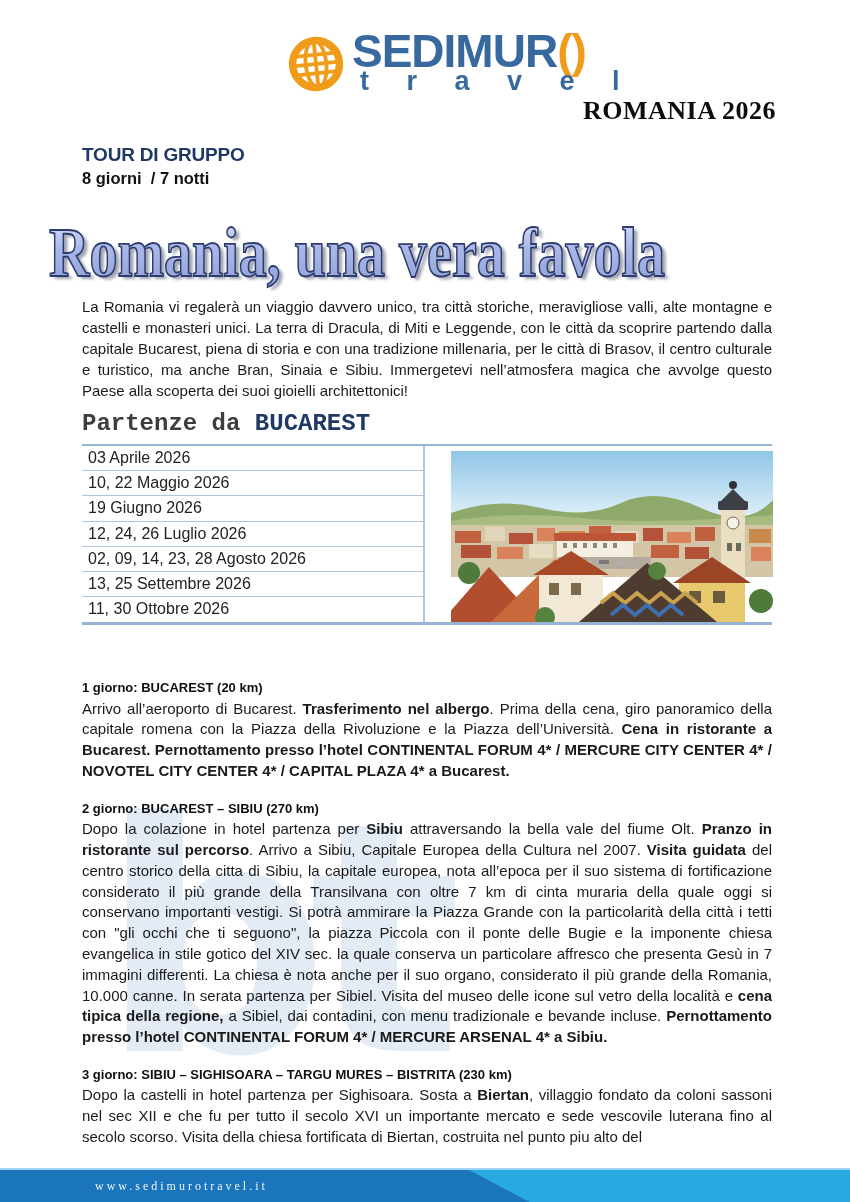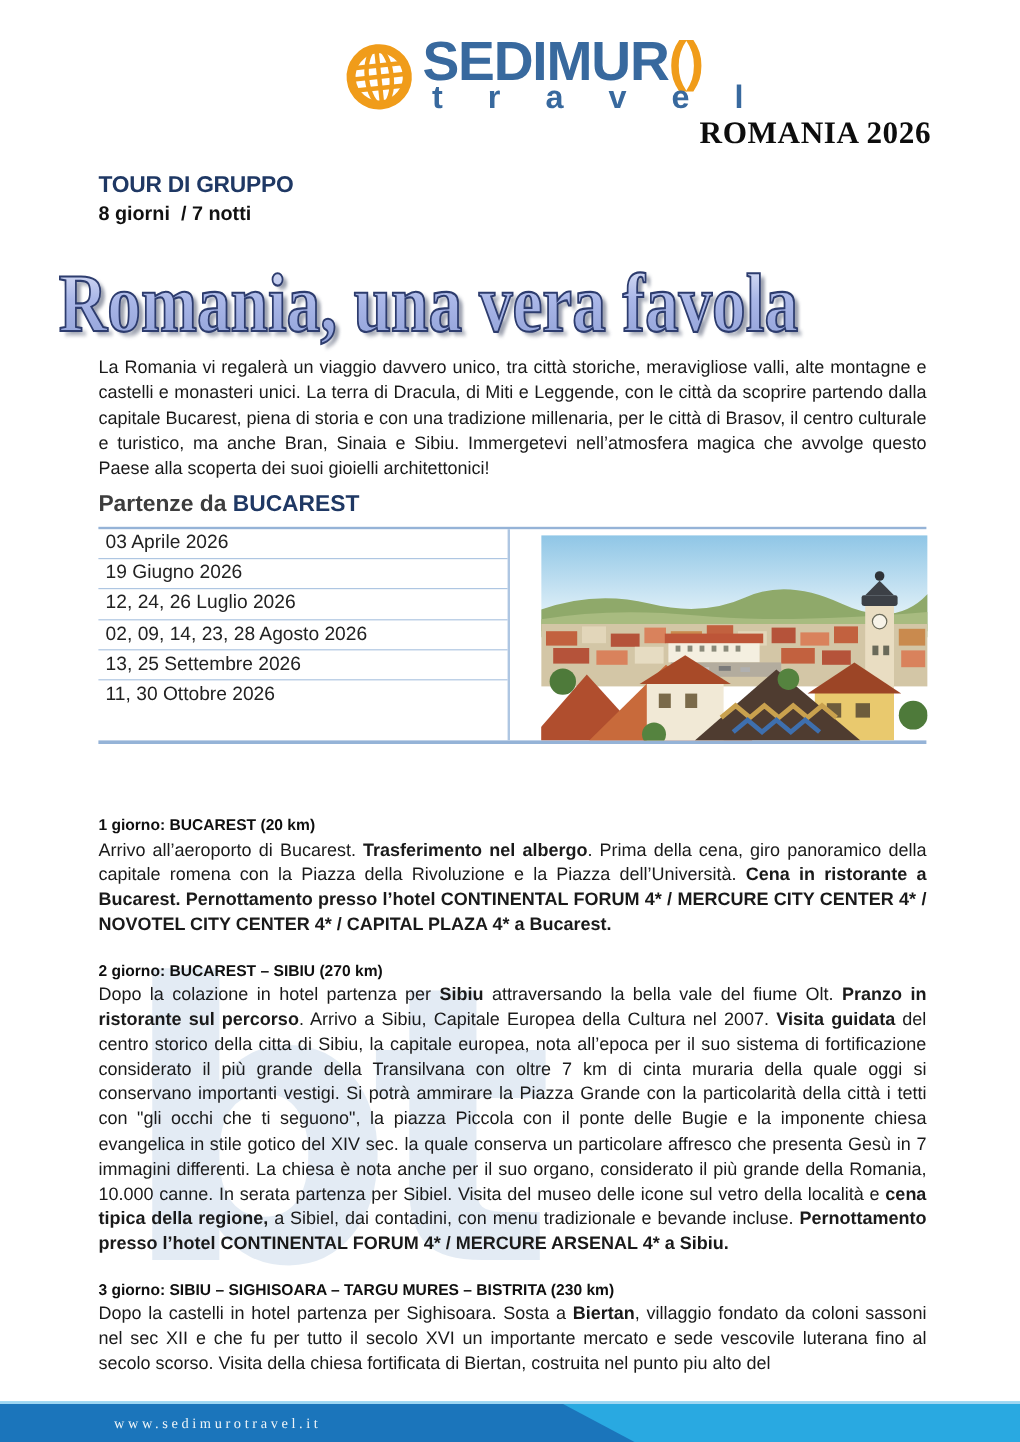--- a/index.html
+++ b/index.html
@@ -46,21 +46,21 @@
   .hero text {
     font-family:"Liberation Serif", serif; font-weight:bold; font-size:62px;
   }
   
   .intro {
     position:absolute; left:82px; top:296px; width:690px;
     font-size:15px; line-height:21px; text-align:justify; color:#1a1a1a;
   }
   
   .departures { position:absolute; left:82px; top:410px; width:690px; }
-  .dep-heading { font-size:19px; font-weight:bold; color:#3d3d3d; }
+  .dep-heading { font-size:24px; font-weight:bold; color:#3d3d3d;font-family:Liberation Mono, monospace; }
   .dep-heading .city { color:#1f3864; }
   .dep-table {
     position:relative; margin-top:7px; height:181px;
     border-top:2px solid #95b3d7; border-bottom:3px solid #95b3d7;
   }
   .dep-col { width:341px; }
   .dep-row {
     height:25.2px; border-bottom:1.5px solid #aec6e2;
     font-size:16px; color:#222; padding:3px 0 0 6px;
   }
@@ -139,20 +139,21 @@
       </svg>
     </div>
 
     <p class="intro">La Romania vi regalerà un viaggio davvero unico, tra città storiche, meravigliose valli, alte montagne e castelli e monasteri unici. La terra di Dracula, di Miti e Leggende, con le città da scoprire partendo dalla capitale Bucarest, piena di storia e con una tradizione millenaria, per le città di Brasov, il centro culturale e turistico, ma anche Bran, Sinaia e Sibiu. Immergetevi nell’atmosfera magica che avvolge questo Paese alla scoperta dei suoi gioielli architettonici!</p>
 
     <div class="departures">
       <div class="dep-heading"><span>Partenze da </span><span class="city">BUCAREST</span></div>
       <div class="dep-table">
         <div class="dep-col">
           <div class="dep-row">03 Aprile 2026</div>
+          <div class="dep-row">10, 22 Maggio 2026</div>
           <div class="dep-row">19 Giugno 2026</div>
           <div class="dep-row">12, 24, 26 Luglio 2026</div>
           <div class="dep-row">02, 09, 14, 23, 28 Agosto 2026</div>
           <div class="dep-row">13, 25 Settembre 2026</div>
           <div class="dep-row">11, 30 Ottobre 2026</div>
         </div>
         <div class="dep-divider"></div>
 
         <svg class="dep-photo" viewBox="0 0 322 171" preserveAspectRatio="none">
           <defs>

